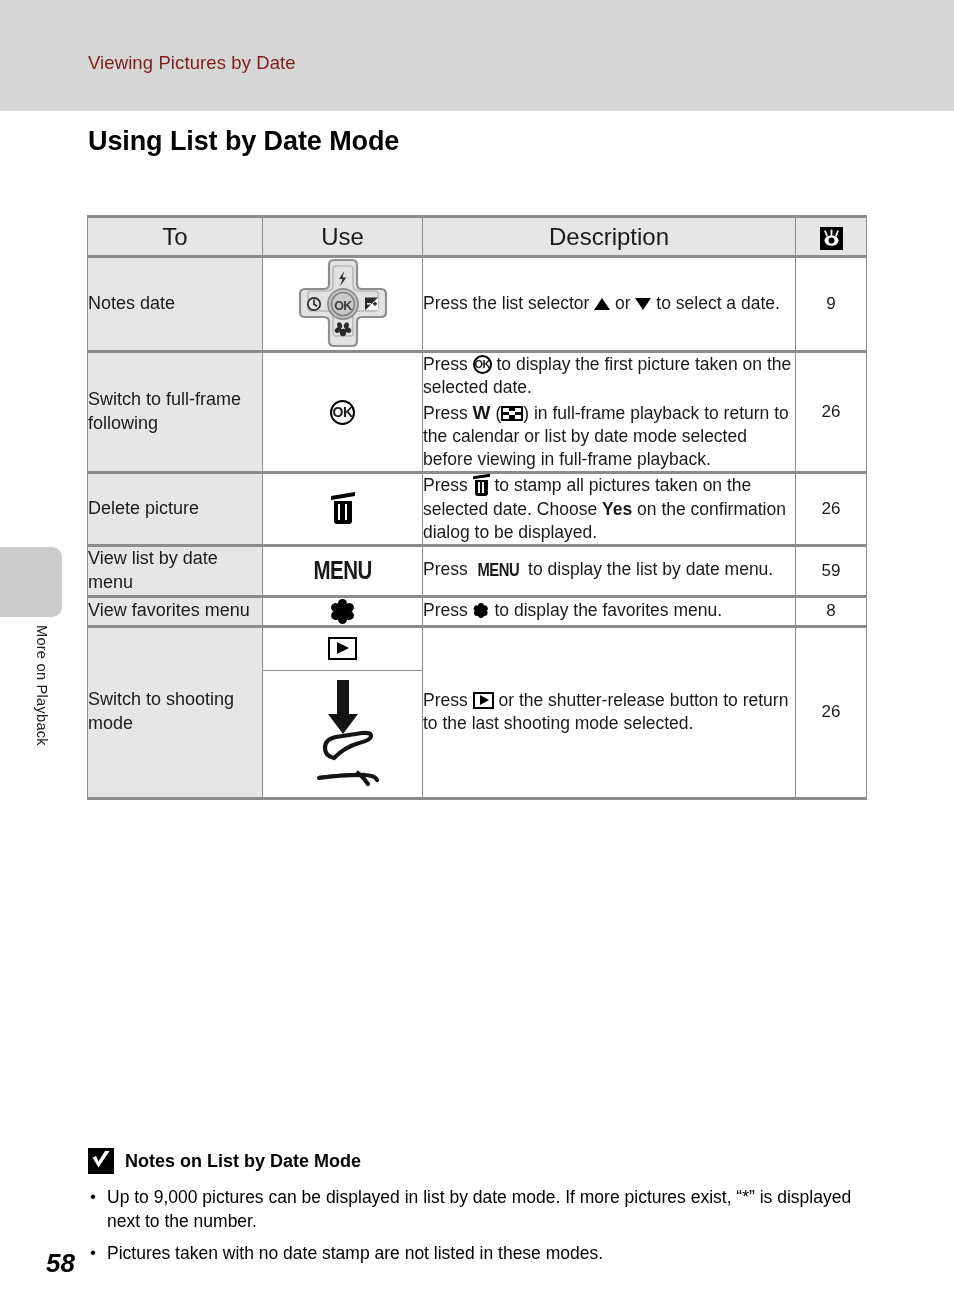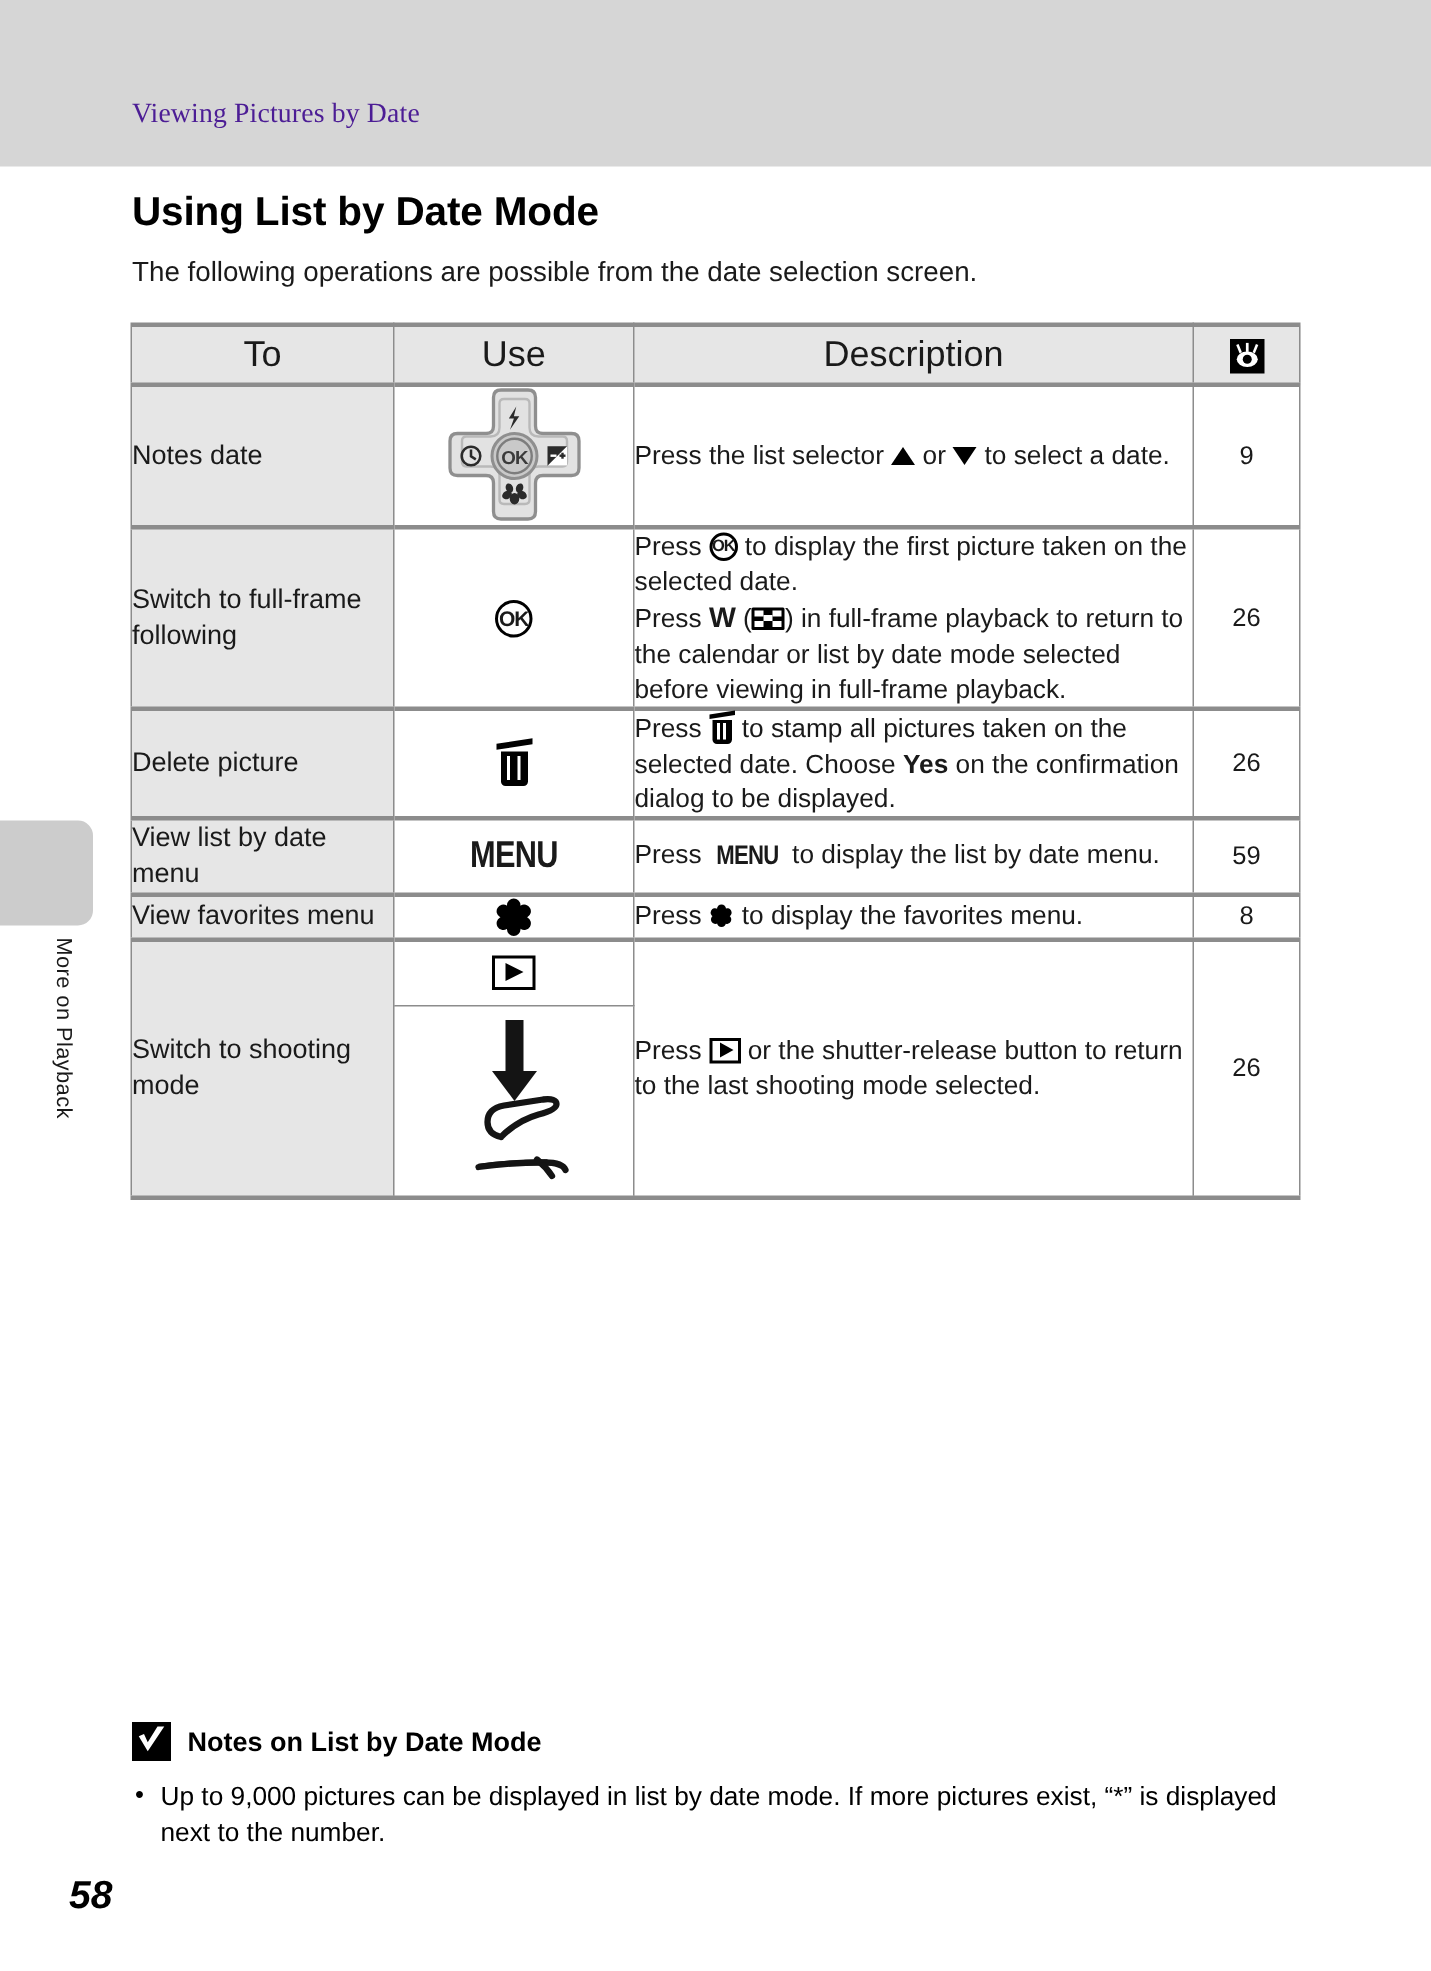--- a/index.html
+++ b/index.html
@@ -21,26 +21,25 @@
 
   
   .header-band {
     position: absolute;
     left: 0; top: 0;
     width: 954px; height: 111px;
     background: #d6d6d6;
   }
   .header-title {
     position: absolute;
-    left: 88px; top: 66px;
+    left: 88px; top: 52px;
     font-size: 18.5px;
     letter-spacing: 0.1px;
-    color: #4c1d95;
+    color: #7f1d1d;
     white-space: nowrap;
-    font-family: Liberation Serif, serif;
   }
 
   
   .side-tab-block {
     position: absolute;
     left: -20px; top: 547px;
     width: 82px; height: 70px;
     background: #cccccc;
     border-radius: 10px;
   }
@@ -314,21 +313,20 @@
 
 <div id="page">
 
   <div class="header-band"></div>
   <div class="header-title">Viewing Pictures by Date</div>
 
   <div class="side-tab-block"></div>
   <div class="side-tab-label">More on Playback</div>
 
   <div class="h1">Using List by Date Mode</div>
-  <div class="intro">The following operations are possible from the date selection screen.</div>
 
   <div class="tbl-wrap">
     <table class="ops">
       <colgroup>
         <col class="c-to">
           <col class="c-use">
           <col class="c-desc">
           <col class="c-pg">
       </colgroup>
       <thead>
@@ -479,17 +477,18 @@
   <div class="notes">
     <div class="notes-title">
       <span class="note-ic">
         <svg width="26" height="26" viewBox="0 0 26 26">
           <path d="M4.5 9.5 L10.5 19.5 L21.5 3 L17 3 L10.5 13.5 L8 8 Z" fill="#fff"></path>
         </svg>
       </span>
       <span>Notes on List by Date Mode</span>
     </div>
     <div class="note-item">Up to 9,000 pictures can be displayed in list by date mode. If more pictures exist, “*” is displayed next to the number.</div>
+    <div class="note-item">Pictures taken with no date stamp are not listed in these modes.</div>
   </div>
 
   <div class="pageno">58</div>
 
 </div>
 
 </body></html>

